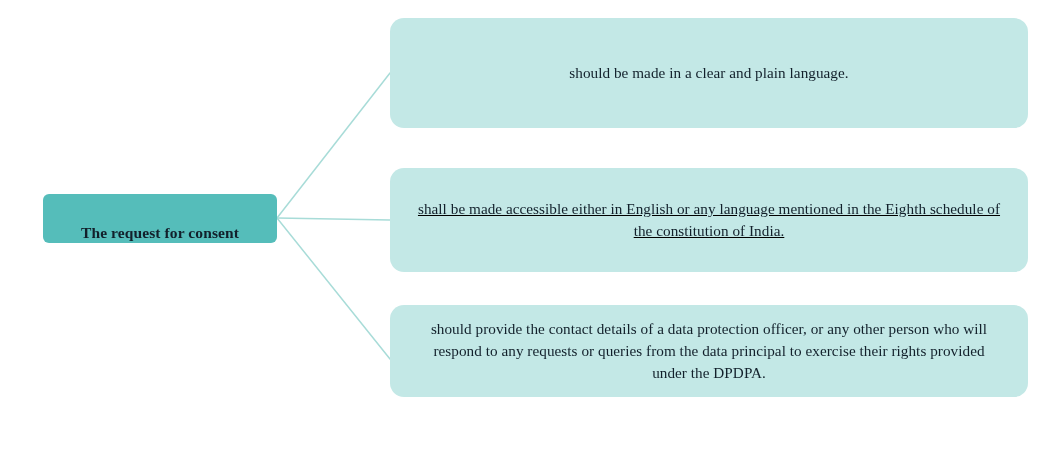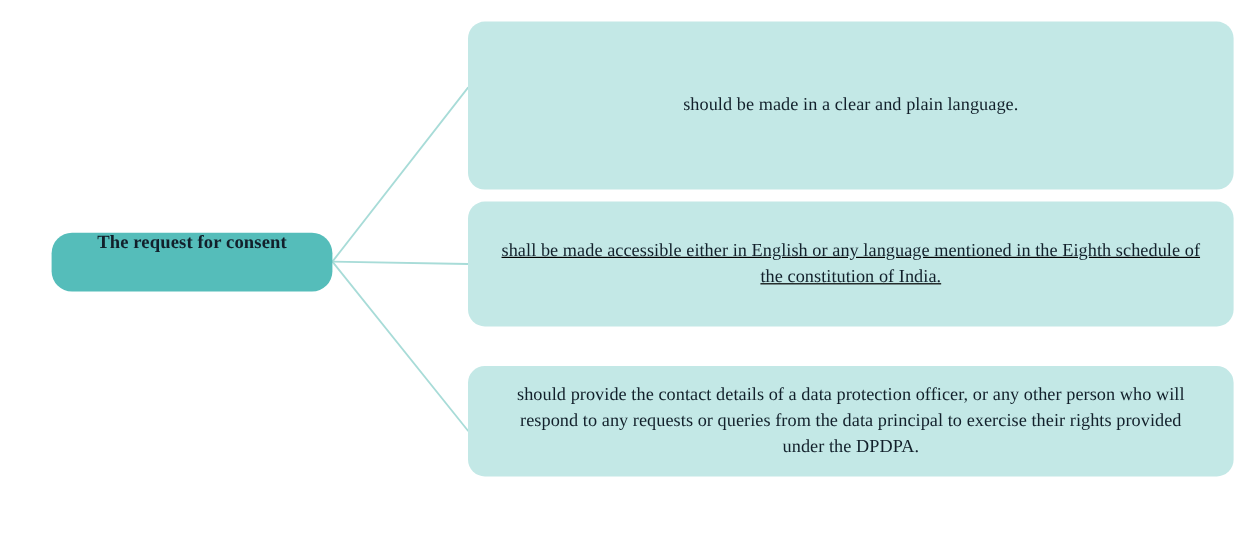--- a/index.html
+++ b/index.html
@@ -35,24 +35,24 @@
   }
 
   
   #root-node {
     position: absolute;
     left: 43px;
     top: 194px;
     width: 234px;
     height: 49px;
     background: #55bdba;
-    border-radius: 17px;
+    border-radius: 6px;
     z-index: 2;
     display: flex;
-    align-items: flex-start;
+    align-items: flex-end;
     justify-content: center;
     box-sizing: border-box;
     padding: 0 10px;
   }
 
   #root-node .node-text {
     font-family: "Liberation Serif", "DejaVu Serif", serif;
     font-size: 15.5px;
     font-weight: bold;
     color: #12202b;
@@ -80,21 +80,21 @@
   .child-node .node-text {
     font-family: "Liberation Serif", "DejaVu Serif", serif;
     font-size: 15.2px;
     font-weight: normal;
     color: #12202b;
     text-align: center;
     line-height: 22px;
     letter-spacing: 0.05px;
   }
 
-  #child-node-0 { top: 18px;  height: 140px; }
+  #child-node-0 { top: 18px;  height: 110px; }
   #child-node-1 { top: 168px; height: 104px; text-decoration: underline; }
   #child-node-2 { top: 305px; height: 92px; }
 </style>
 </head>
 <body>
 
 <div id="mindmap-canvas">
 
   <svg id="connector-layer" viewBox="0 0 1044 449" width="1044" height="449" xmlns="http://www.w3.org/2000/svg">
     <line x1="277" y1="218" x2="390" y2="73" stroke="#a8dcd8" stroke-width="1.5" stroke-linecap="round"></line>

